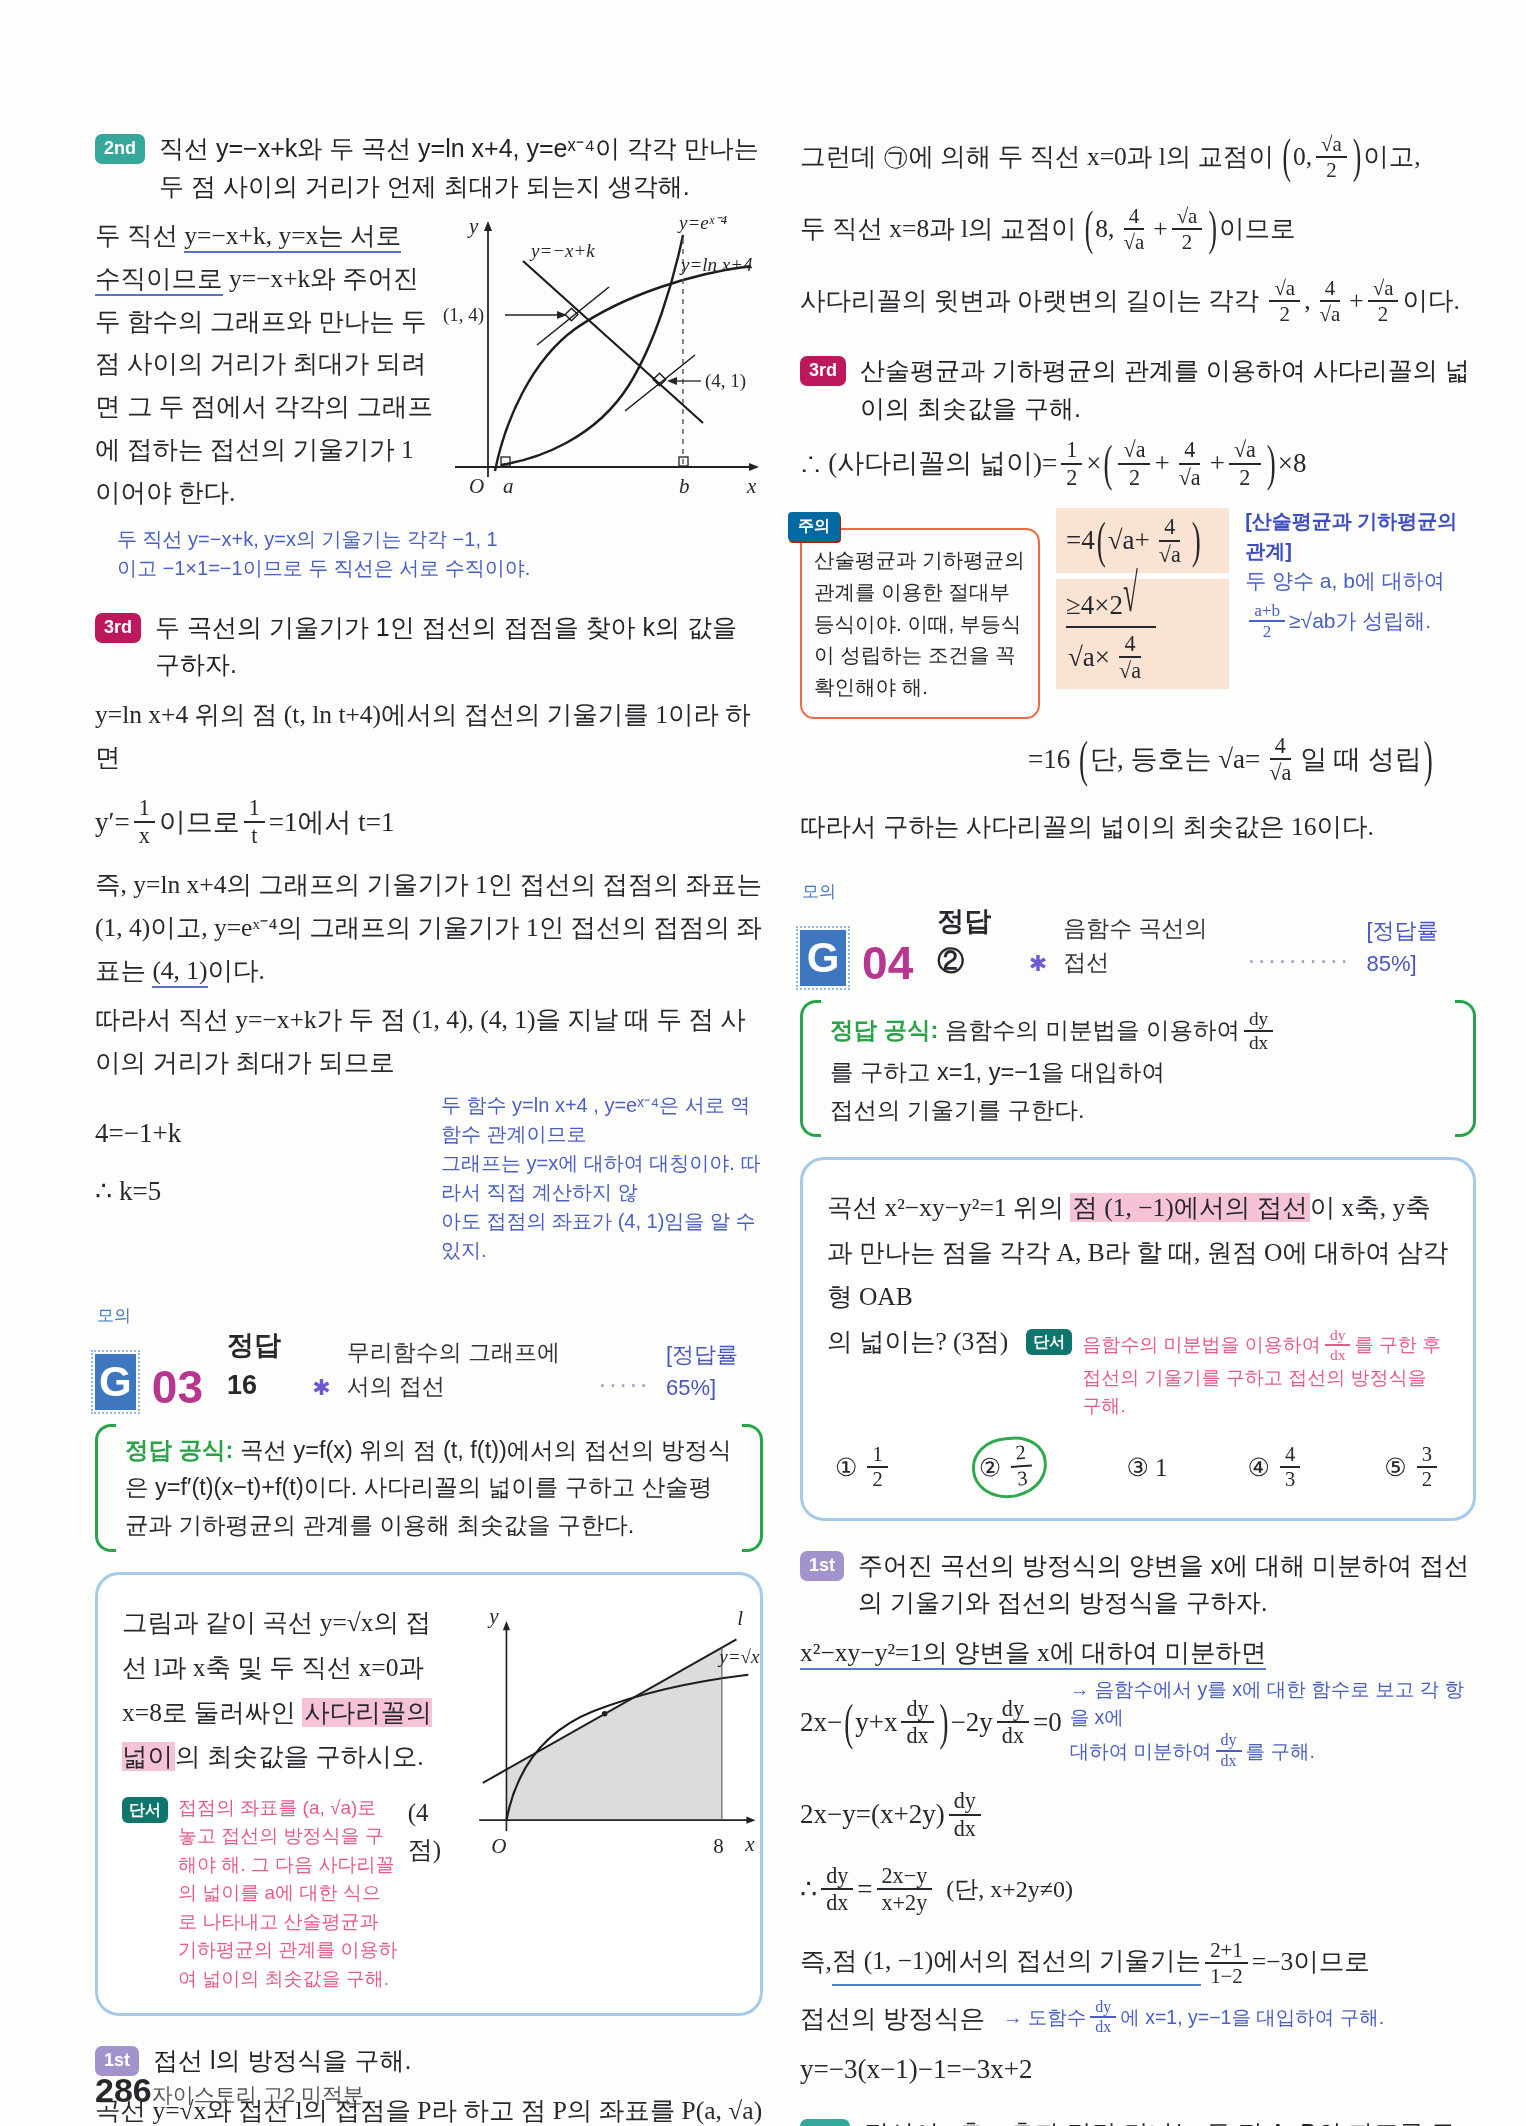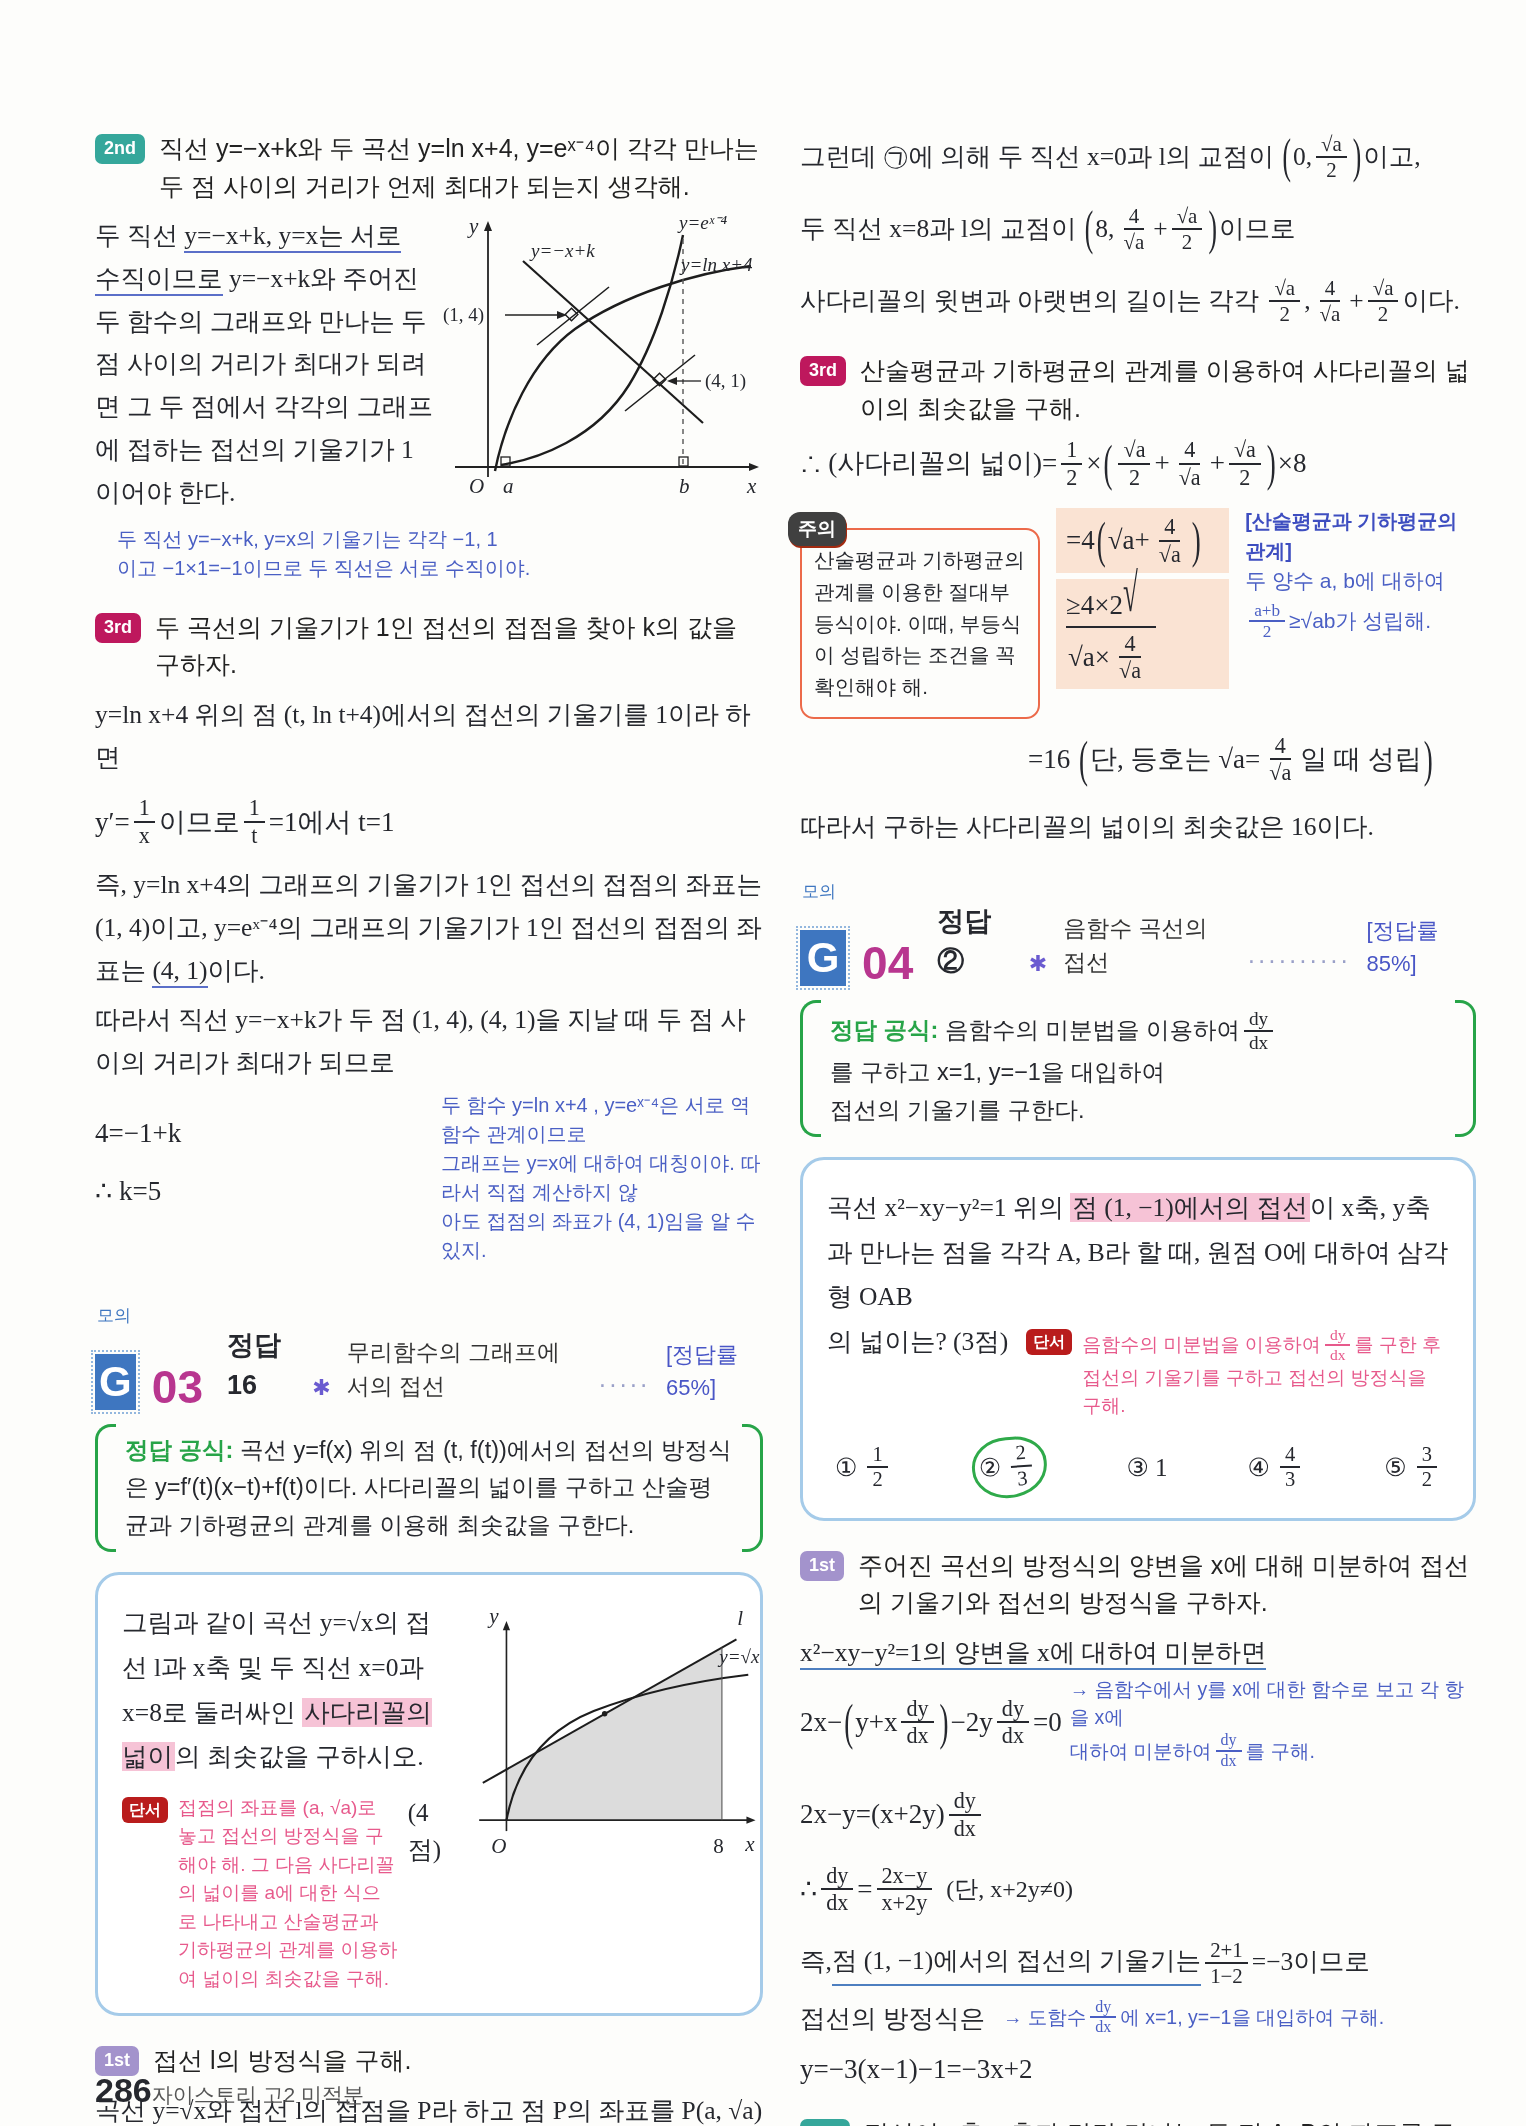--- a/index.html
+++ b/index.html
@@ -60,27 +60,27 @@
   .fbox:before,.fbox:after{content:"";position:absolute;top:0;bottom:0;width:18px;border:3px solid #27a448}
   .fbox:before{left:0;border-right:none;border-radius:16px 0 0 16px}
   .fbox:after{right:0;border-left:none;border-radius:0 16px 16px 0}
   .flabel{color:#27a448;font-weight:700}
 
   
   .pbox{border:3.5px solid #a5cbe9;border-radius:24px;padding:26px 24px 20px;margin:6px 0 14px;background:#fff}
   .pbox .qtext{font-family:"Liberation Serif",serif;font-size:25.5px;line-height:1.75}
 
   .clue{display:flex;gap:10px;margin-top:14px}
-  .cluebdg{background:#b91c1c;color:#fff;font-size:16px;font-weight:700;border-radius:6px;
+  .cluebdg{background:#0f766e;color:#fff;font-size:16px;font-weight:700;border-radius:6px;
            padding:1px 7px;height:24px;flex:0 0 auto;margin-top:3px}
 
   
   .juyi-wrap{display:flex;gap:16px;margin:8px 0 0}
-  .jlabel{position:absolute;top:-18px;left:-14px;background:#404040;color:#fff;font-weight:700;
-          font-size:19px;padding:2px 10px;border-radius:12px;box-shadow:1px 2px 0 #a32a10}
+  .jlabel{position:absolute;top:-18px;left:-14px;background:#0369a1;color:#fff;font-weight:700;
+          font-size:16px;padding:2px 10px;border-radius:4px;box-shadow:1px 2px 0 #a32a10}
   .jbox{position:relative;border:2.5px solid #ec6a4a;border-radius:14px;padding:14px 12px;width:212px;
         font-size:20.5px;line-height:1.55;margin-top:22px;flex:0 0 auto}
 
   .bn-title{color:#3e4ec0;font-weight:700;font-size:20px}
 
   
   .fig{position:relative;flex:0 0 auto}
   .fig .lab{position:absolute;font-family:"Liberation Serif",serif;font-size:21px;white-space:nowrap}
   .fig svg{display:block}
 

